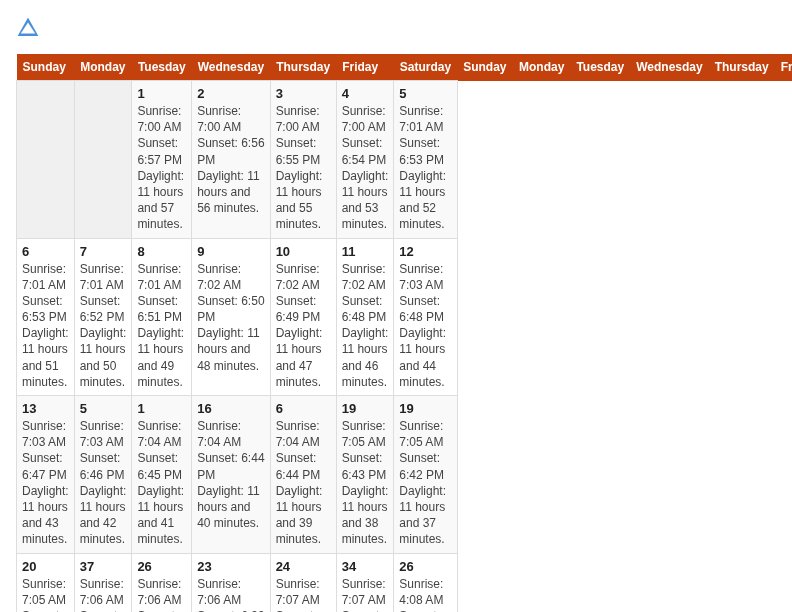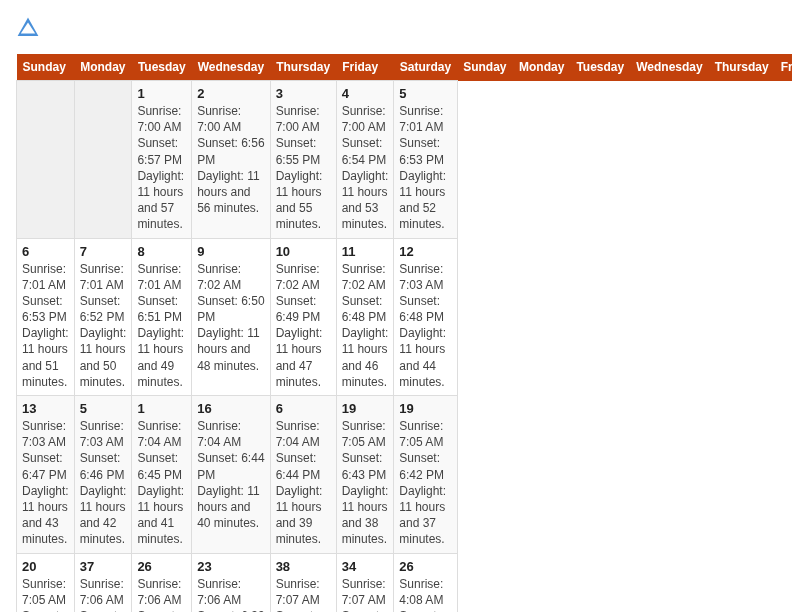--- a/index.html
+++ b/index.html
@@ -274,21 +274,21 @@
 Sunset: 6:40 PM
 Daylight: 11 hours and 33 minutes.</div>
         </td>
         <td>
           <div class="day-number">23</div>
           <div class="day-info" style="white-space: pre-line;">Sunrise: 7:06 AM
 Sunset: 6:39 PM
 Daylight: 11 hours and 32 minutes.</div>
         </td>
         <td>
-          <div class="day-number">38</div>
+          <div class="day-number">24</div>
           <div class="day-info" style="white-space: pre-line;">Sunrise: 7:07 AM
 Sunset: 6:39 PM
 Daylight: 11 hours and 31 minutes.</div>
         </td>
         <td>
           <div class="day-number">34</div>
           <div class="day-info" style="white-space: pre-line;">Sunrise: 7:07 AM
 Sunset: 6:38 PM
 Daylight: 11 hours and 30 minutes.</div>
         </td>

